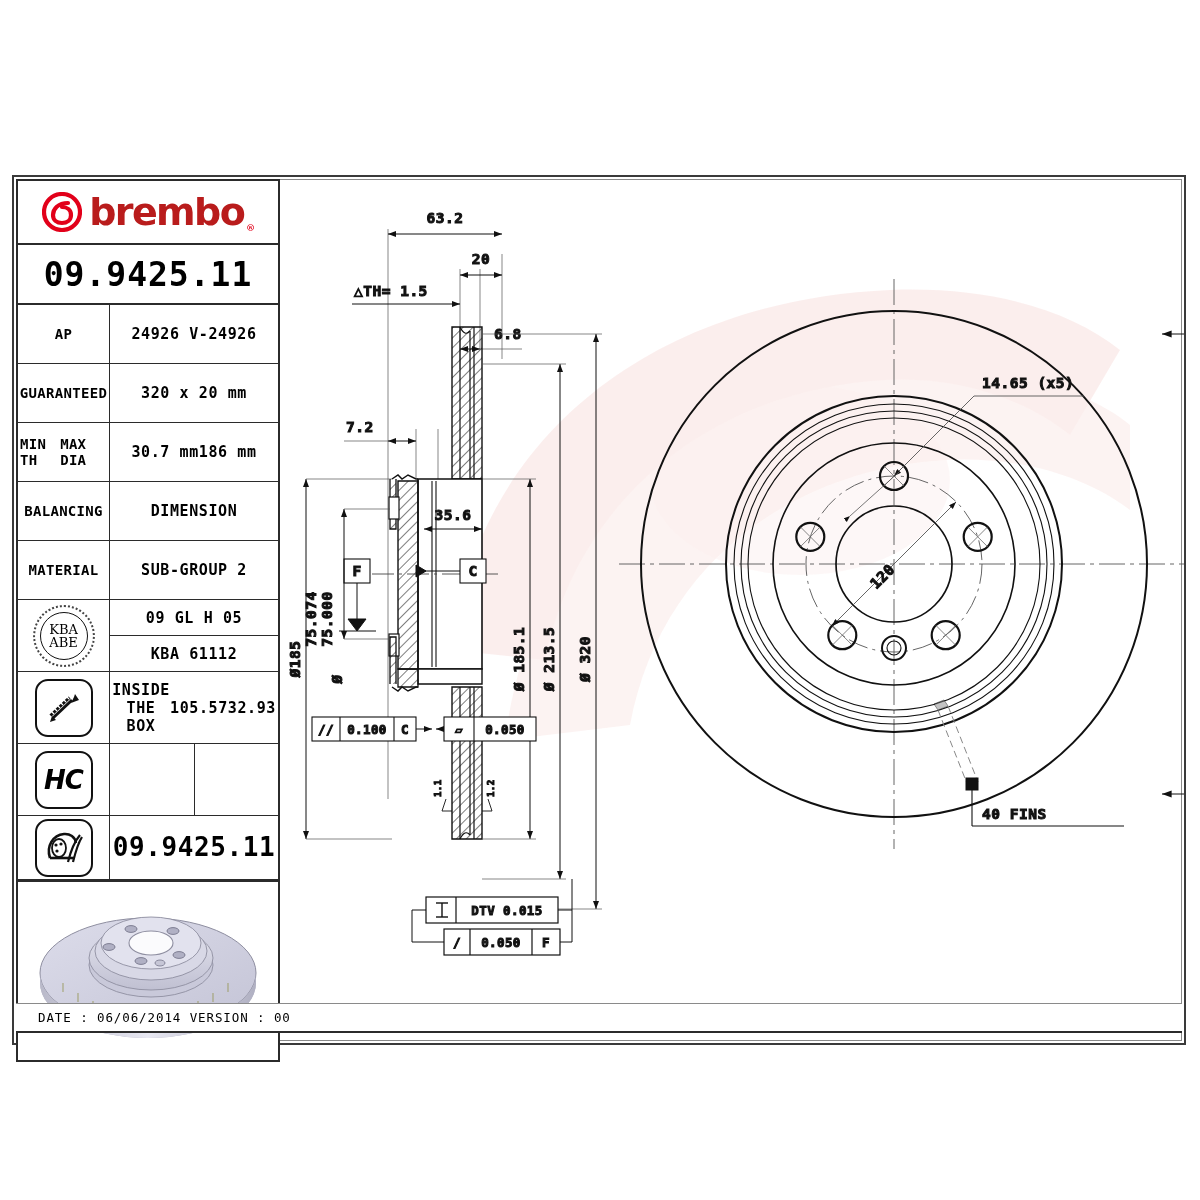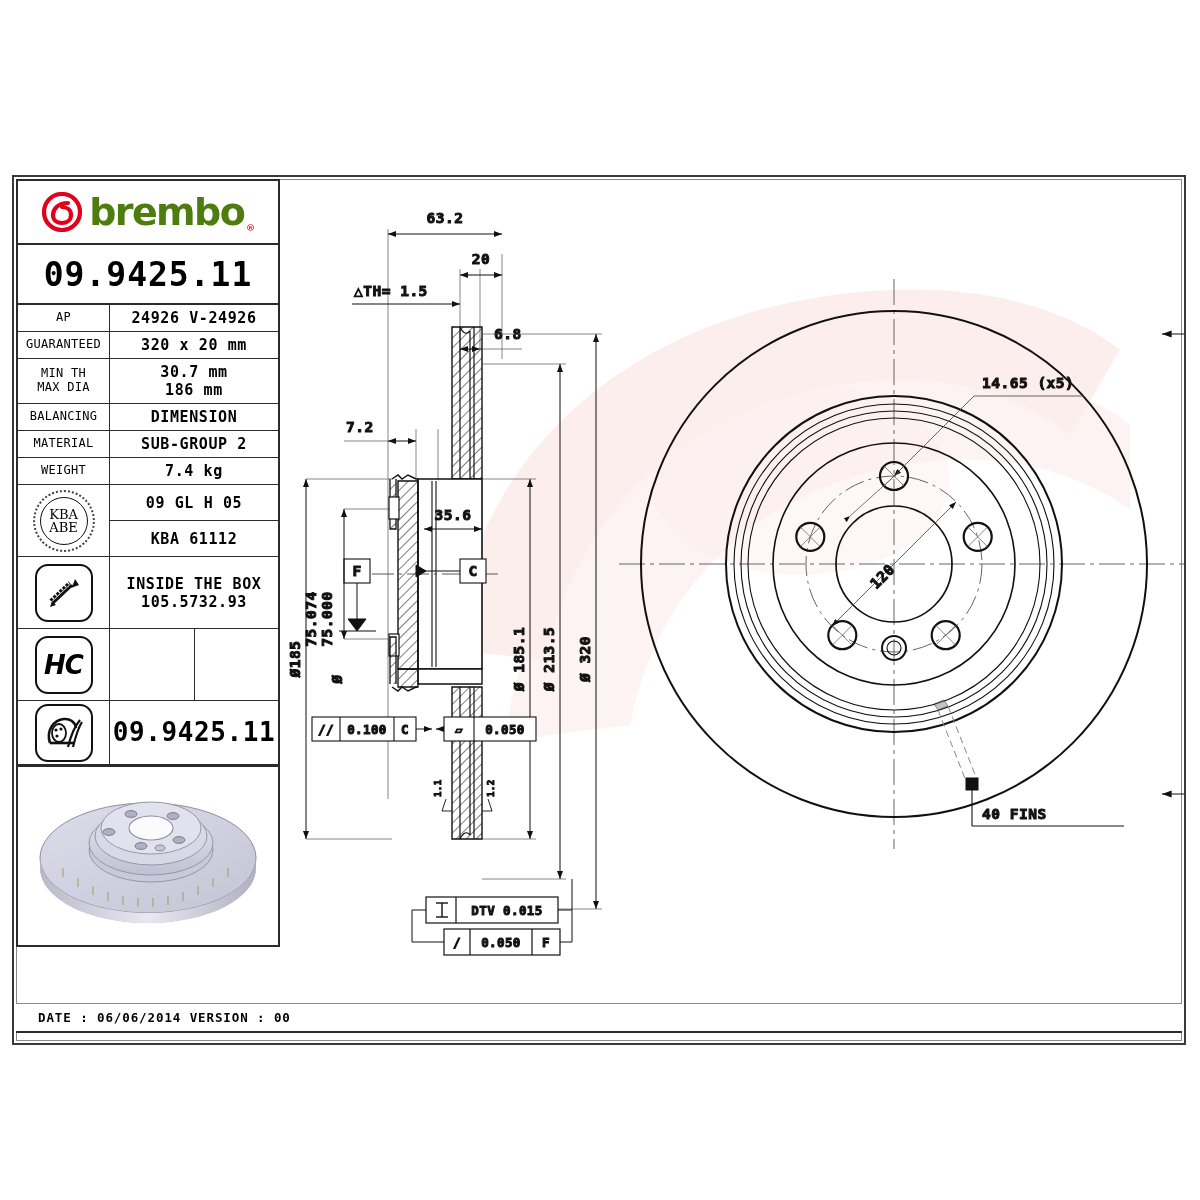--- a/index.html
+++ b/index.html
@@ -16,38 +16,38 @@
   #watermark{position:absolute;left:330px;top:180px;width:800px;height:760px;
      pointer-events:none;opacity:.30;}
 
   
   #info-table{position:absolute;left:16px;top:179px;width:264px;
       border:2px solid #2b2b2b;box-sizing:border-box;background:#fff;}
   .row{display:flex;border-bottom:1px solid #2b2b2b;box-sizing:border-box;}
   .row:last-child{border-bottom:none;}
   .lbl{width:92px;min-width:92px;border-right:1px solid #2b2b2b;
        display:flex;align-items:center;justify-content:center;
-       font-size:12px;font-weight:normal;letter-spacing:.3px;padding:4px 2px;
+       font-size:14px;font-weight:bold;letter-spacing:.3px;padding:4px 2px;
        box-sizing:border-box;text-align:left;line-height:1.15;}
   .val{flex:1;display:flex;align-items:center;justify-content:center;
-       font-size:15px;font-weight:bold;letter-spacing:.6px;padding:4px 2px;
+       font-size:15px;font-weight:bold;letter-spacing:.6px;padding:20px 2px;
        box-sizing:border-box;text-align:center;line-height:1.2;}
 
   #logo-row{height:62px;border-bottom:2px solid #2b2b2b;display:flex;
             align-items:center;justify-content:center;gap:7px;background:#fff;}
   #brand-text{font-family:"DejaVu Sans","Liberation Sans",sans-serif;
-      font-weight:bold;font-size:38px;color:#4d7c0f;letter-spacing:-1.6px;}
+      font-weight:bold;font-size:38px;color:#b91c1c;letter-spacing:-1.6px;}
   #brand-reg{font-size:11px;color:#e2001a;font-weight:bold;align-self:flex-end;
       margin-bottom:8px;margin-left:-4px;}
 
   #part-row{height:58px;border-bottom:2px solid #2b2b2b;display:flex;
             align-items:center;justify-content:center;background:#fff;}
   #part-num{font-size:33px;font-weight:bold;letter-spacing:1px;}
 
-  .twoline{flex-direction:column;align-items:center;justify-content:center;}
+  .twoline{flex-direction:row;align-items:center;justify-content:center;}
 
   .iconcell{width:92px;min-width:92px;border-right:1px solid #2b2b2b;
       display:flex;align-items:center;justify-content:center;box-sizing:border-box;}
   .stacked{flex:1;display:flex;flex-direction:column;}
   .stacked .sub{flex:1;display:flex;align-items:center;justify-content:center;
       font-size:15px;font-weight:bold;letter-spacing:.6px;}
   .stacked .sub.divider{border-bottom:1px solid #2b2b2b;text-align:right;}
 
   
   .kba{width:58px;height:58px;border-radius:50%;border:2px dotted #444;
@@ -61,21 +61,21 @@
        display:flex;align-items:center;justify-content:center;background:#fff;font-style:italic;}
   .hc{font-family:"DejaVu Sans","Liberation Sans",sans-serif;font-weight:bold;
       font-size:26px;letter-spacing:-1px;}
 
   #photo-cell{height:178px;border-top:2px solid #2b2b2b;
      display:flex;align-items:center;justify-content:center;background:#fff;}
 
   #datebar{position:absolute;left:16px;top:1003px;width:1166px;height:30px;
       border-top:1px solid #8a8a8a;border-bottom:2px solid #2b2b2b;
       display:flex;align-items:center;box-sizing:border-box;background:#fff;}
-  #datebar span{font-size:12.5px;font-weight:bold;letter-spacing:.9px;
+  #datebar span{font-size:12.5px;font-weight:normal;letter-spacing:.9px;
       padding-left:22px;}
 
   
   #draw{position:absolute;left:284px;top:179px;width:900px;height:824px;}
   svg{display:block;}
   .dt{font-family:"DejaVu Sans Mono","Liberation Mono",monospace;
       font-size:14.5px;font-weight:bold;letter-spacing:.5px;fill:#111;}
   .dt-s{font-family:"DejaVu Sans Mono","Liberation Mono",monospace;
       font-size:12.5px;font-weight:bold;letter-spacing:.4px;fill:#111;}
 </style>
@@ -129,24 +129,20 @@
       <span>186  mm</span>
     </div>
   </div>
   <div class="row">
     <div class="lbl">BALANCING</div>
     <div class="val">DIMENSION</div>
   </div>
   <div class="row">
     <div class="lbl">MATERIAL</div>
     <div class="val">SUB-GROUP 2</div>
-  </div>
-  <div class="row">
-    <div class="lbl">WEIGHT</div>
-    <div class="val">7.4 kg</div>
   </div>
 
   <div class="row" style="height:72px">
     <div class="iconcell">
       <div class="kba">
         <span>KBA</span>
         <span>ABE</span>
       </div>
     </div>
     <div class="stacked">

